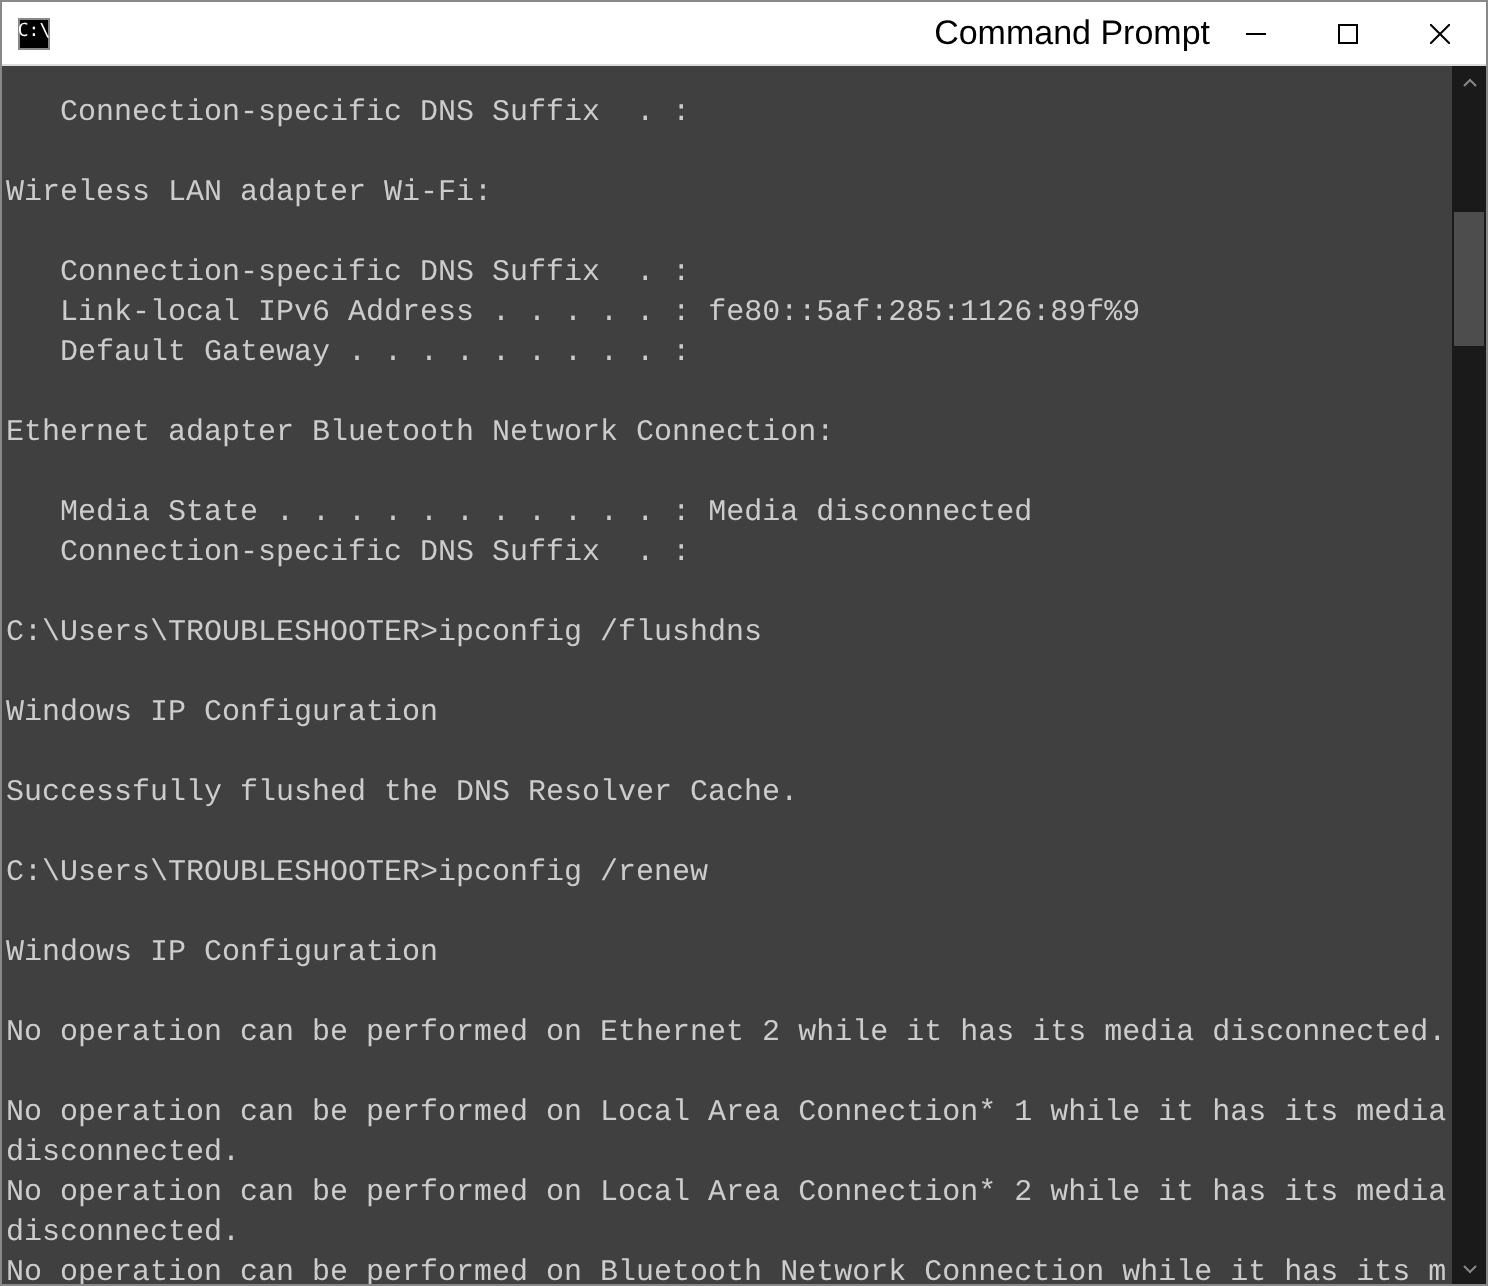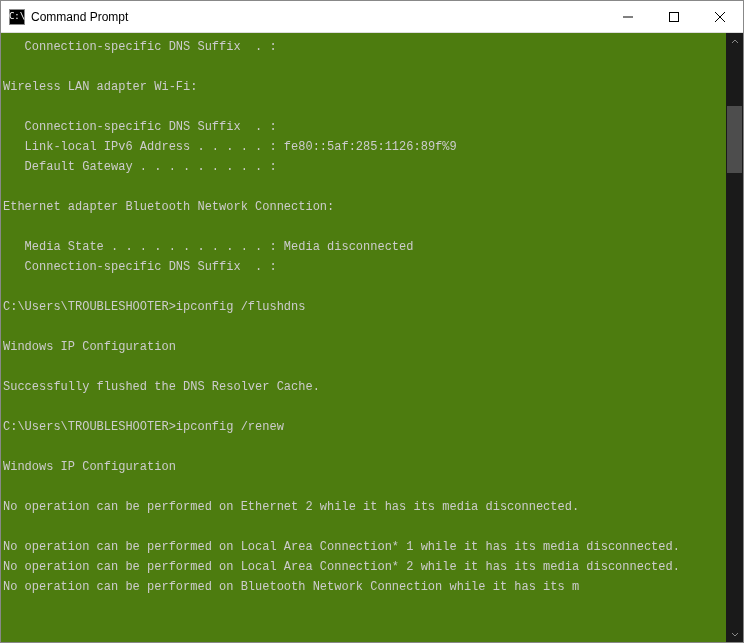--- a/index.html
+++ b/index.html
@@ -29,23 +29,24 @@
       background: #000;
       border: 1px solid #888;
     }
     .titlebar-icon-inner {
       font-family: Consolas, monospace;
       font-size: 9px;
       color: #fff;
       line-height: 1;
     }
     .titlebar-title {
-      font-size: 12px;
+      font-size: 17px;
       color: #000;
       flex: 1;
+      text-align: right;
     }
     .titlebar-controls {
       display: flex;
       height: 100%;
     }
     .titlebar-btn {
       width: 46px;
       height: 100%;
       display: flex;
       align-items: center;
@@ -57,26 +58,26 @@
     .titlebar-btn svg { width: 10px; height: 10px; }
     .console-wrap {
       position: relative;
       width: 100%;
       height: calc(100% - 32px);
       background: #000;
     }
     .console {
       width: calc(100% - 17px);
       height: 100%;
-      background: #4d7c0f;
+      background: #404040;
       color: #cccccc;
       font-family: Consolas, "Courier New", monospace;
-      font-size: 12px;
+      font-size: 15px;
       line-height: 20px;
-      padding: 4px 0 2px 2px;
+      padding: 14px 0 2px 2px;
       white-space: pre-wrap;
       word-break: break-all;
       overflow: hidden;
     }
     .scrollbar {
       position: absolute;
       right: 0;
       top: 0;
       width: 17px;
       height: 100%;

